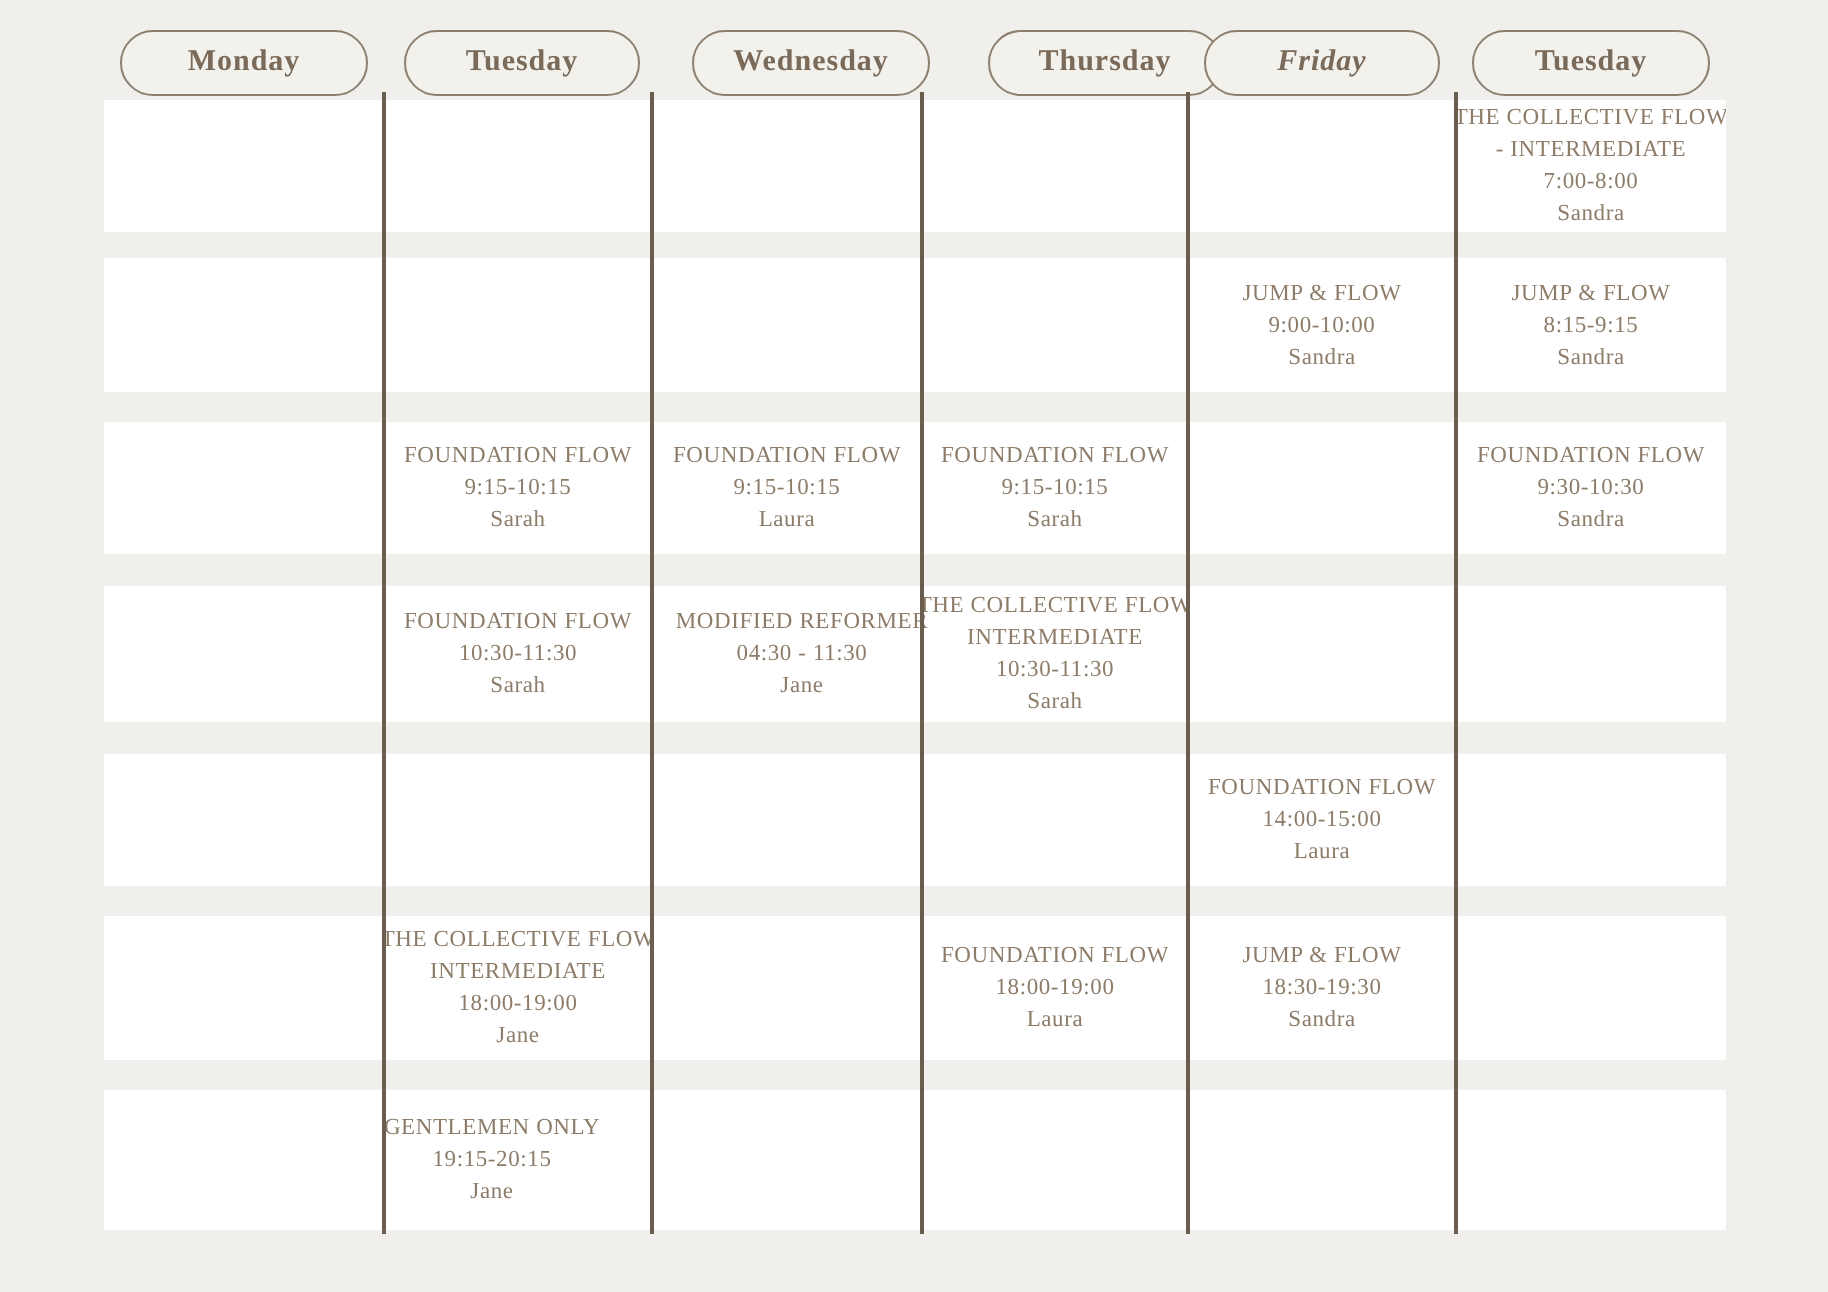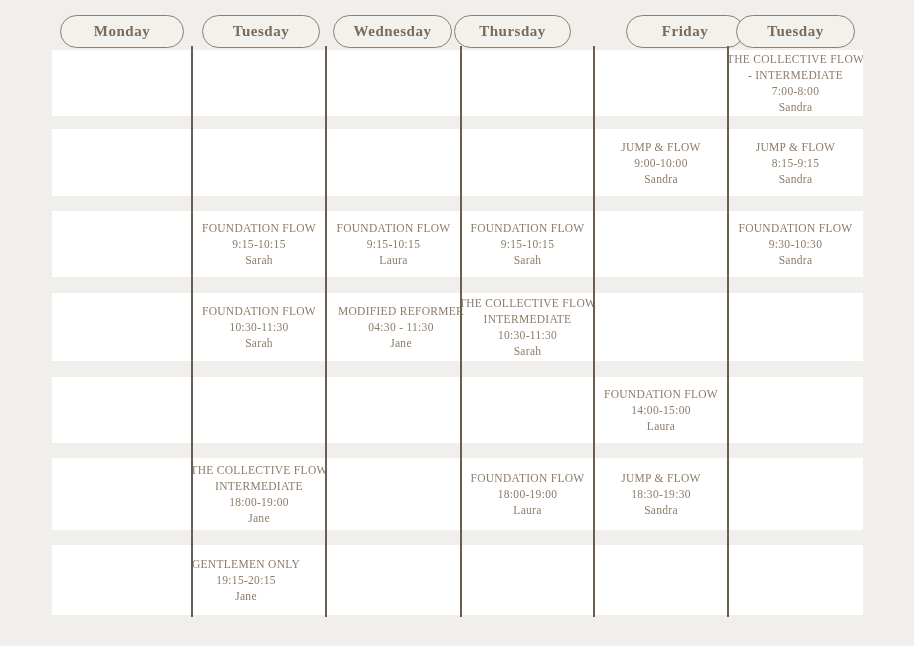--- a/index.html
+++ b/index.html
@@ -51,23 +51,23 @@
     background:var(--divider);
   }
 </style>
 </head>
 <body>
 
 <div class="board">
   <div id="headers">
       <div class="day-pill" style="left: 60px; width: 124px;">Monday</div>
       <div class="day-pill" style="left: 202px; width: 118px; text-align: center;">Tuesday</div>
-      <div class="day-pill" style="left: 333px; width: 119px;">Wednesday</div>
-      <div class="day-pill" style="left: 454px; width: 117px;">Thursday</div>
-      <div class="day-pill" style="left: 626px; width: 118px;">Friday</div>
+      <div class="day-pill" style="left: 346px; width: 119px;">Wednesday</div>
+      <div class="day-pill" style="left: 494px; width: 117px;">Thursday</div>
+      <div class="day-pill" style="left: 602px; width: 118px; font-style: italic;">Friday</div>
       <div class="day-pill" style="left: 736px; width: 119px;">Tuesday</div>
     </div>
   <div id="rows">
       <div class="row-band" style="top: 50px; height: 66px;">
         <div class="cell" style="left: 0px; width: 140px;"></div>
         <div class="cell" style="left: 140px; width: 134px;"></div>
         <div class="cell" style="left: 274px; width: 135px;"></div>
         <div class="cell" style="left: 409px; width: 133px;"></div>
         <div class="cell" style="left: 542px; width: 134px;"></div>
         <div class="cell" style="left: 676px; width: 135px;">

